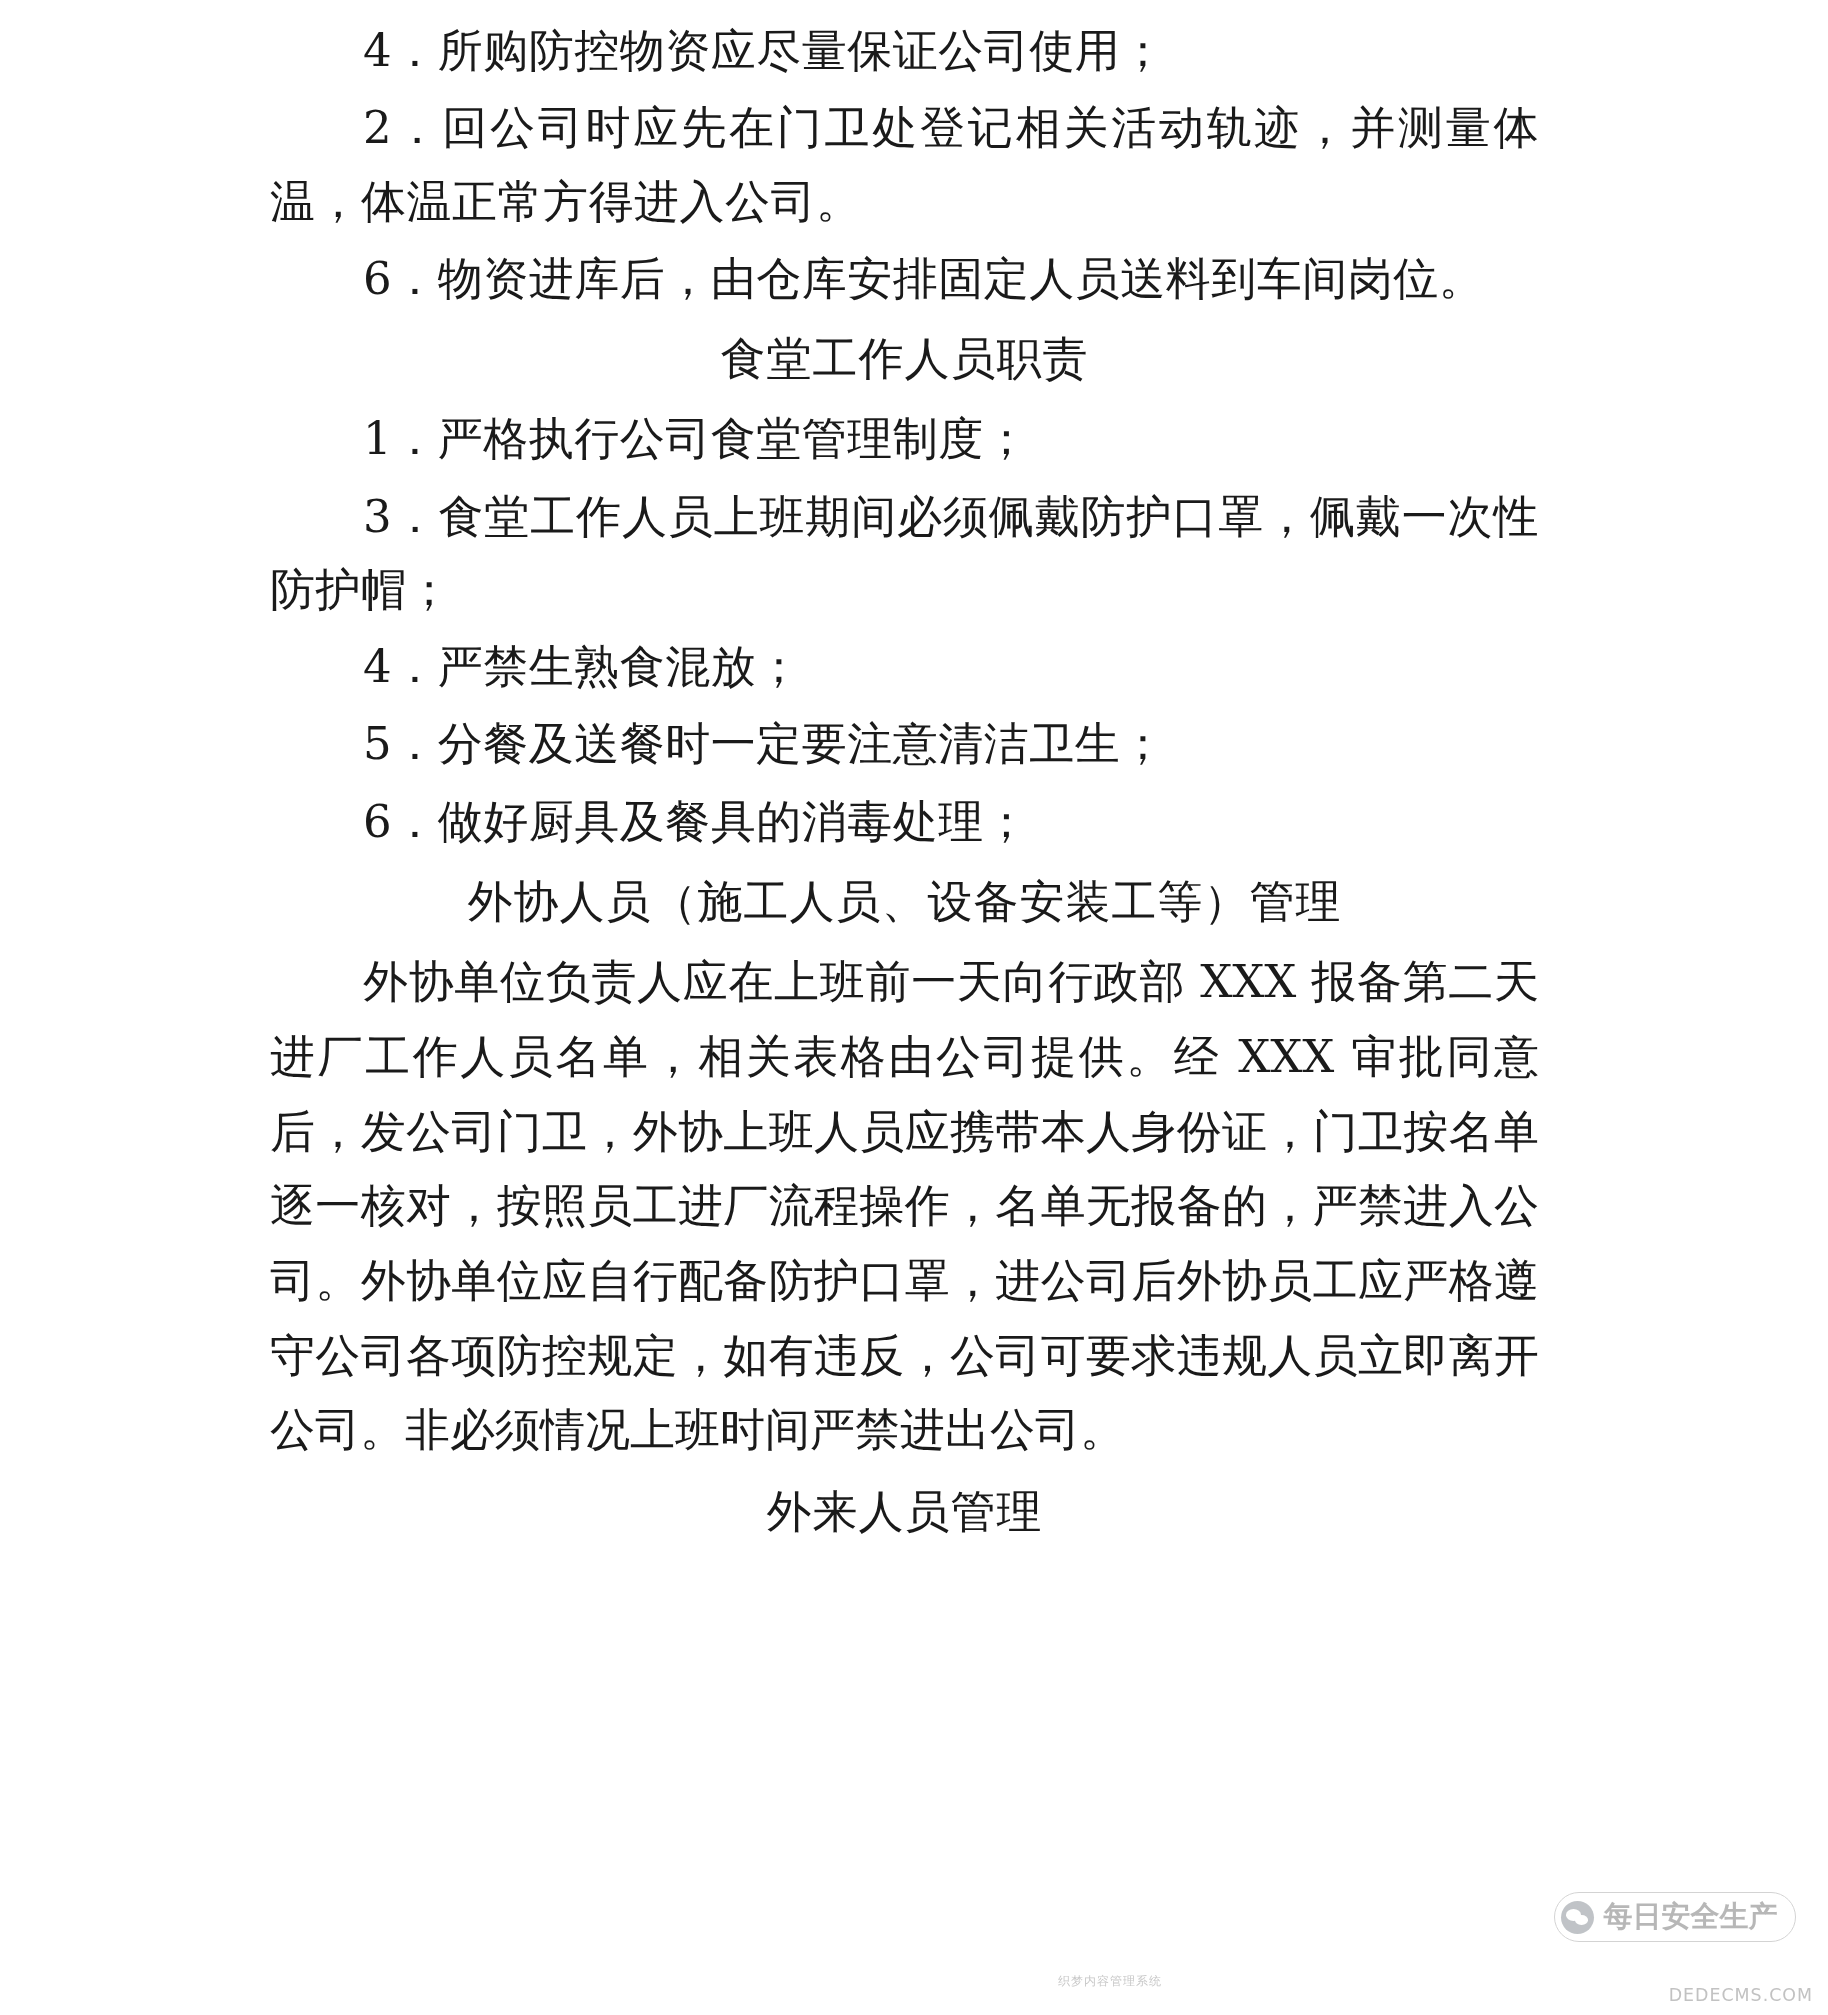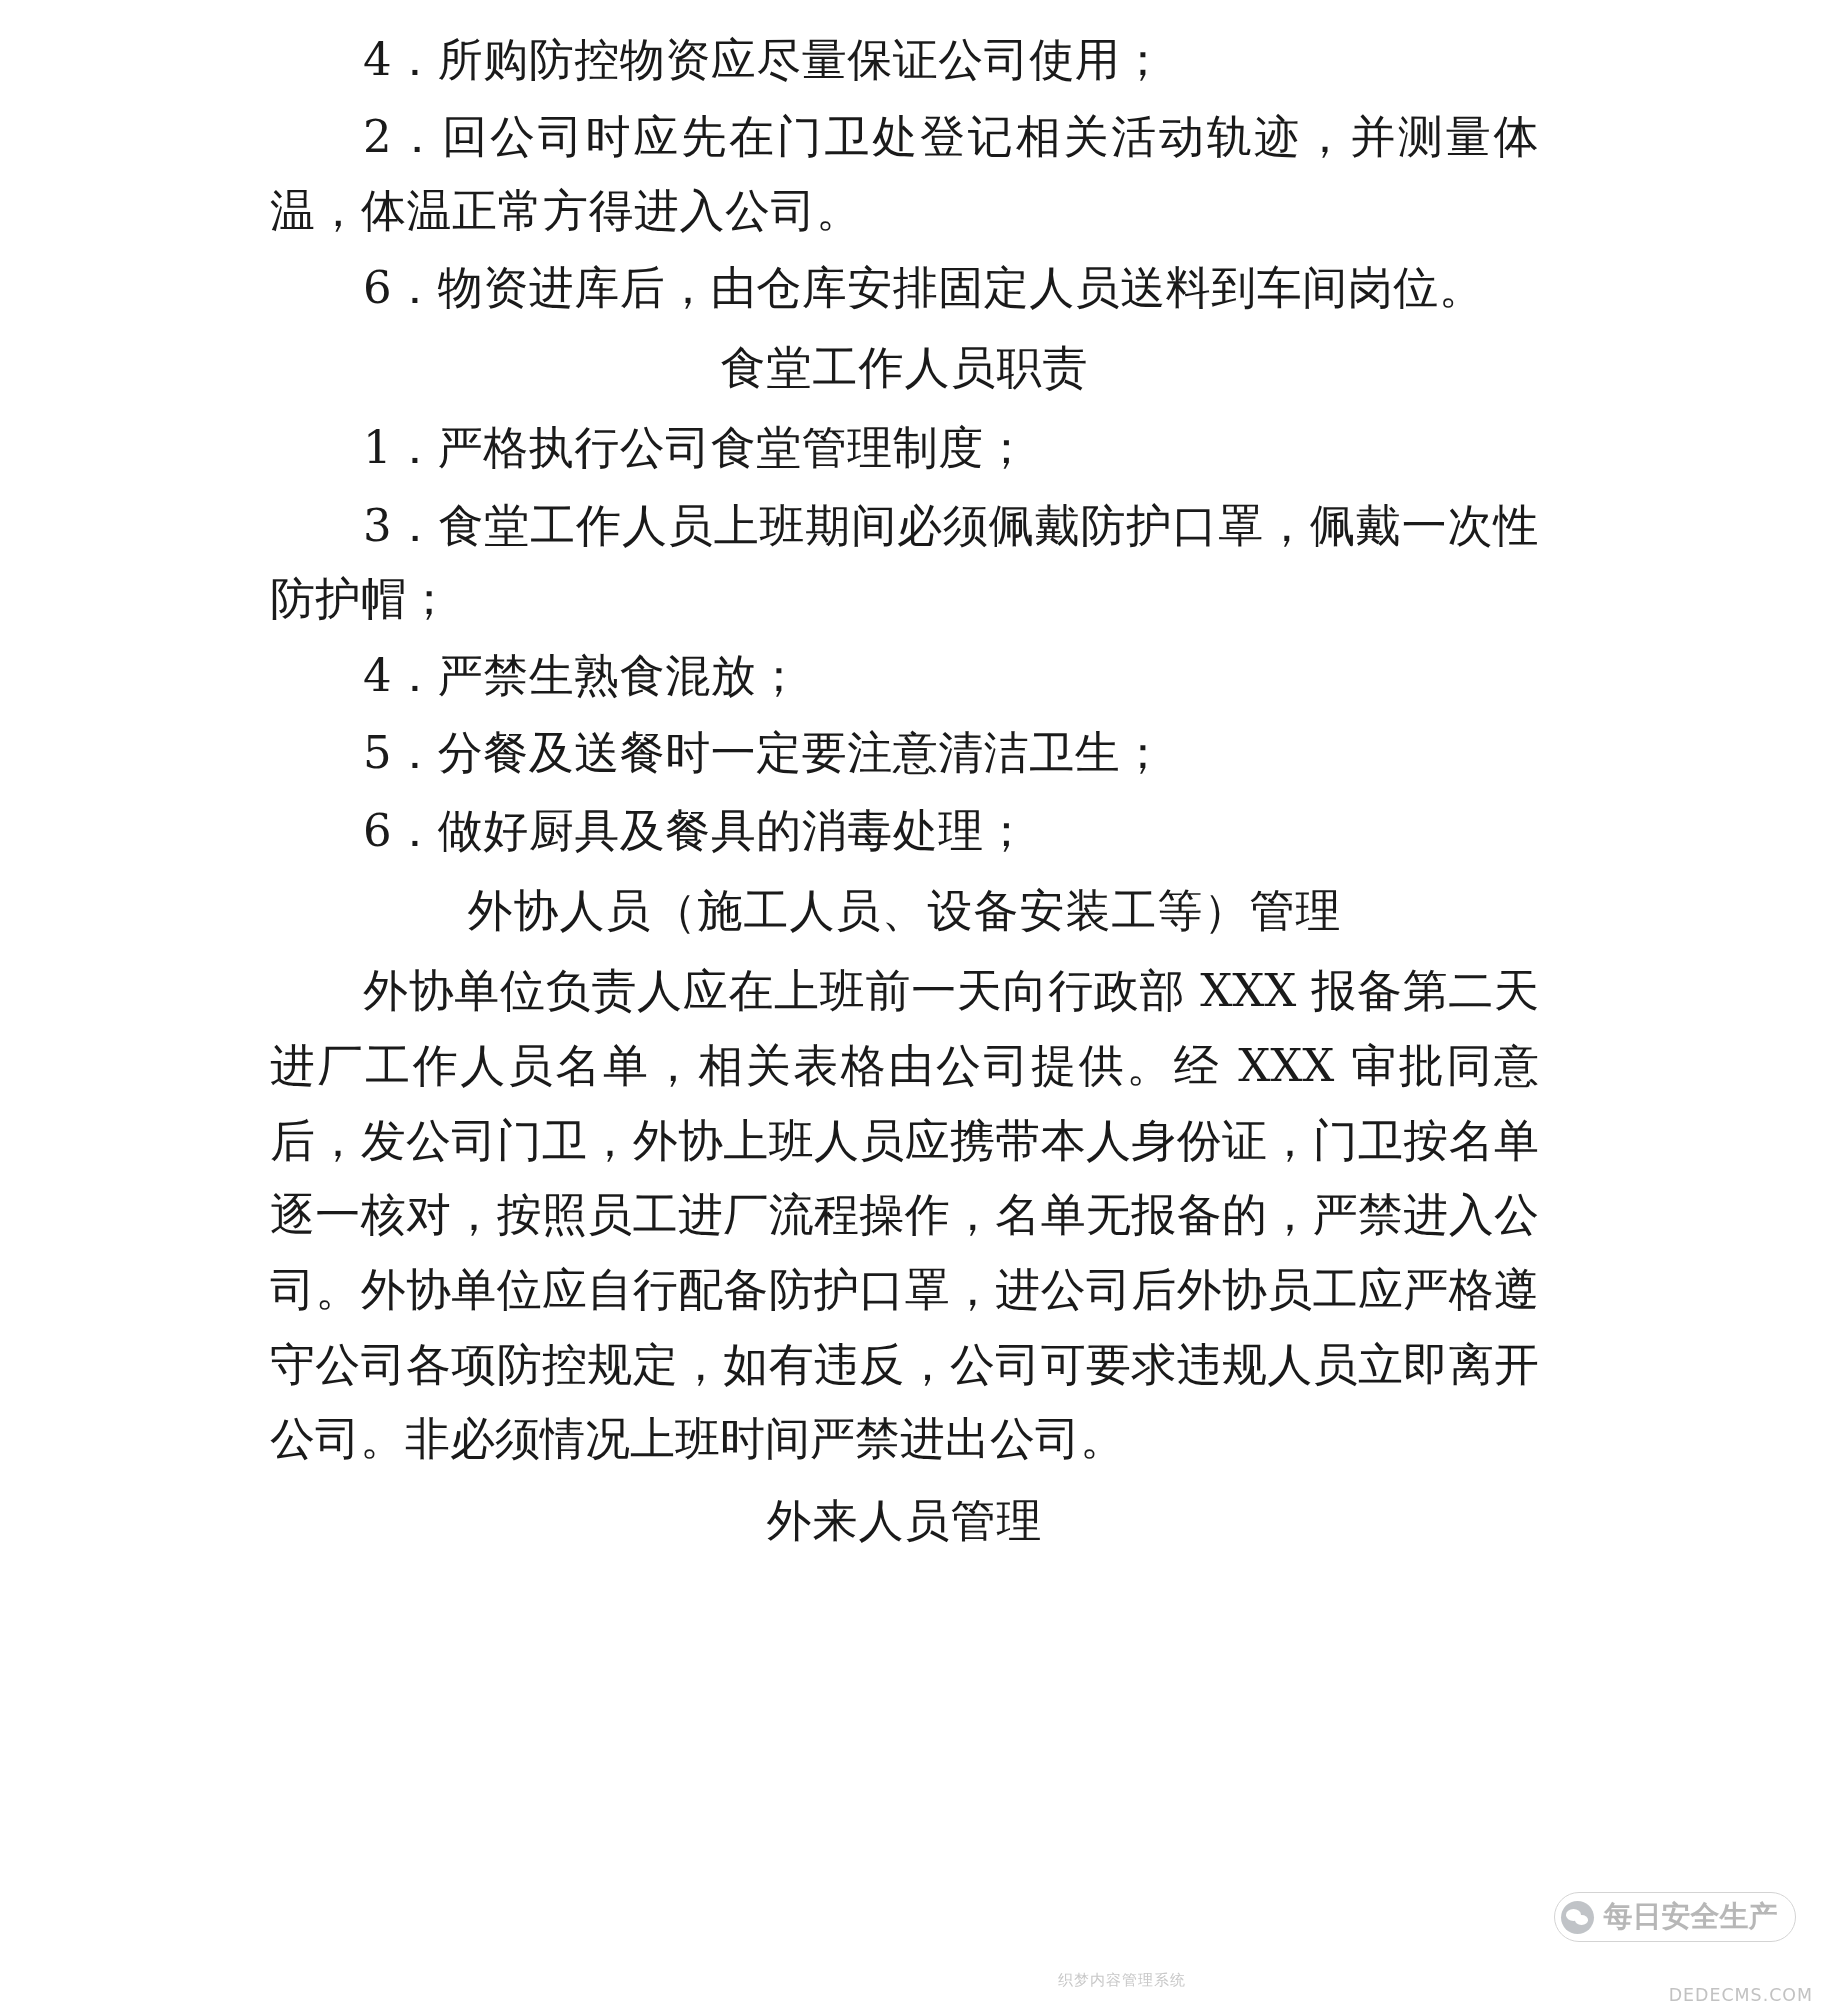--- a/index.html
+++ b/index.html
@@ -13,21 +13,21 @@
     font-family: "DejaVu Serif", "Liberation Serif", serif;
     color: #1a1a1a;
     position: relative;
     overflow: hidden;
   }
   .page {
     position: relative;
     width: 1829px;
     min-height: 2015px;
     box-sizing: border-box;
-    padding: 23px 290px 0 270px;
+    padding: 14px 290px 0 270px;
   }
   .para {
     font-size: 45px;
     line-height: 1.63;
     letter-spacing: 0.5px;
     margin: 0 0 3.9px 0;
     text-align: justify;
     text-justify: inter-ideograph;
   }
   .indent {
@@ -98,21 +98,21 @@
   .wechat-text {
     font-size: 29px;
     color: #8c8c8c;
     font-family: "DejaVu Sans", "Liberation Sans", sans-serif;
     white-space: nowrap;
   }
   .watermark-left {
     position: absolute;
     left: 1058px;
     bottom: 25px;
-    font-size: 15px;
+    font-size: 12px;
     color: #c8c8c8;
     font-family: "DejaVu Sans", "Liberation Sans", sans-serif;
     letter-spacing: 1px;
   }
   .watermark-right {
     position: absolute;
     right: 16px;
     bottom: 9.7px;
     font-size: 17.4px;
     color: #c2c2c2;

